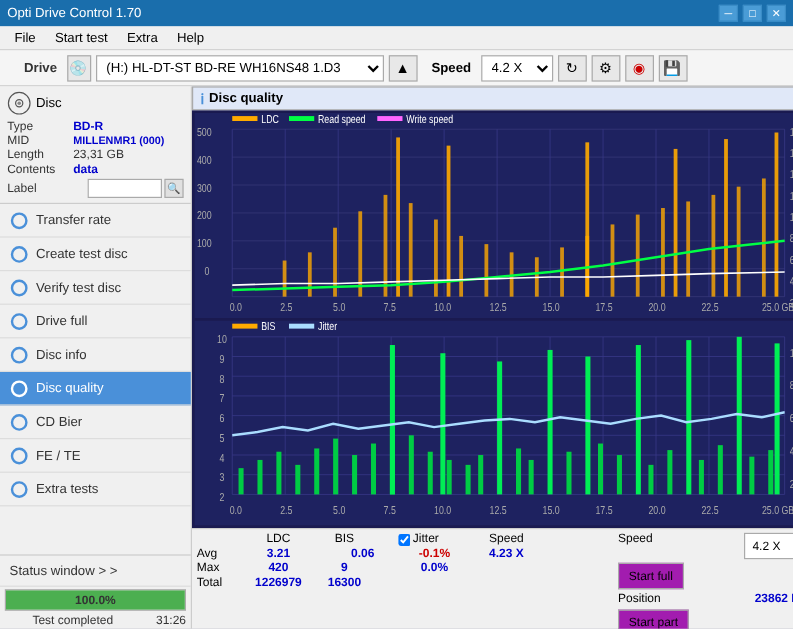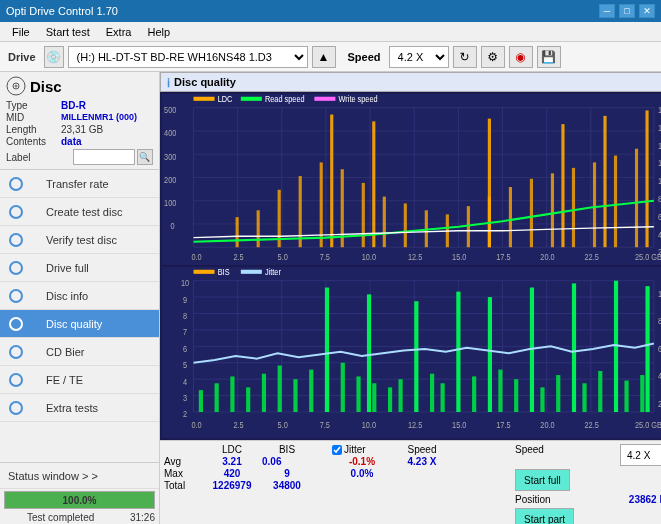--- a/index.html
+++ b/index.html
@@ -58,21 +58,21 @@
       font-size: 11px;
       cursor: pointer;
     }
 
     
     .toolbar {
       background: #f5f5f5;
       height: 30px;
       display: flex;
       align-items: center;
-      padding: 2px 8px;
+      padding: 2px 20px;
       border-bottom: 1px solid #ccc;
       gap: 4px;
     }
     .toolbar-label {
       font-size: 11px;
       font-weight: bold;
       color: #333;
       margin-right: 4px;
     }
     .drive-select {
@@ -134,22 +134,22 @@
       display: flex;
       align-items: center;
       margin-bottom: 4px;
     }
     .disc-icon {
       width: 20px;
       height: 20px;
       margin-right: 4px;
     }
     .disc-info-title {
-      font-weight: bold;
-      font-size: 15px;
+      font-weight: normal;
+      font-size: 11px;
       text-align: center;
     }
     .disc-info-row {
       display: flex;
       margin-bottom: 1px;
     }
     .disc-info-key {
       width: 55px;
       color: #333;
       font-size: 10px;
@@ -196,21 +196,20 @@
     
     .nav-item {
       display: flex;
       align-items: center;
       padding: 4px 8px;
       cursor: pointer;
       font-size: 11px;
       color: #333;
       height: 28px;
       border-bottom: 1px solid #ddd;
-      gap: 16px;
     }
     .nav-item.active {
       background: #4a90d9;
       color: white;
     }
     .nav-item-icon {
       width: 16px;
       height: 16px;
       margin-right: 6px;
       display: flex;
@@ -285,21 +284,21 @@
       font-size: 11px;
       height: 20px;
     }
     .disc-quality-icon {
       color: #4a90d9;
       margin-right: 4px;
       font-size: 12px;
     }
     .btn-start {
       height: 22px;
-      background: #5eead4;
+      background: #a21caf;
       border: 1px solid #aaa;
       font-size: 10px;
       padding: 0 8px;
       cursor: pointer;
       white-space: nowrap;
     }
     .speed-dropdown {
       height: 22px;
       font-size: 10px;
       border: 1px solid #aaa;
@@ -675,38 +674,38 @@
               <input type="checkbox" checked="" style="width: 10px; height: 10px;">
               <span>Jitter</span>
             </div>
             <div style="width:60px; text-align:center; font-size:10px;">Speed</div>
             <div style="width:55px;"></div>
           </div>
 
           <div style="display:flex; margin-bottom:1px;">
             <div style="width:38px; font-size:10px;">Avg</div>
             <div style="width:60px; text-align:center; font-size:10px; color:#0000cc; font-weight:bold;">3.21</div>
-            <div style="width:50px; text-align:left; font-size:10px; color:#0000cc; font-weight:bold;">0.06</div>
+            <div style="width:50px; text-align:right; font-size:10px; color:#0000cc; font-weight:bold;">0.06</div>
             <div style="width:20px;"></div>
             <div style="width:60px; text-align:center; font-size:10px; color:#cc0000; font-weight:bold;">-0.1%</div>
             <div style="width:60px; text-align:center; font-size:10px; color:#0000cc; font-weight:bold;">4.23 X</div>
           </div>
 
           <div style="display:flex; margin-bottom:1px;">
             <div style="width:38px; font-size:10px;">Max</div>
             <div style="width:60px; text-align:center; font-size:10px; color:#0000cc; font-weight:bold;">420</div>
             <div style="width:50px; text-align:center; font-size:10px; color:#0000cc; font-weight:bold;">9</div>
             <div style="width:20px;"></div>
             <div style="width:60px; text-align:center; font-size:10px; color:#0000cc; font-weight:bold;">0.0%</div>
           </div>
 
           <div style="display:flex;">
             <div style="width:38px; font-size:10px;">Total</div>
             <div style="width:60px; text-align:center; font-size:10px; color:#0000cc; font-weight:bold;">1226979</div>
-            <div style="width:50px; text-align:center; font-size:10px; color:#0000cc; font-weight:bold;">34800</div>
+            <div style="width:50px; text-align:center; font-size:10px; color:#0000cc; font-weight:bold;">16300</div>
           </div>
         </div>
 
         <div style="display:flex; flex-direction:column; gap:3px; min-width:160px;">
           <div style="display:flex; justify-content:space-between; font-size:10px;">
             <span>Speed</span>
             <select class="speed-dropdown">
               <option>4.2 X</option>
             </select>
           </div>

